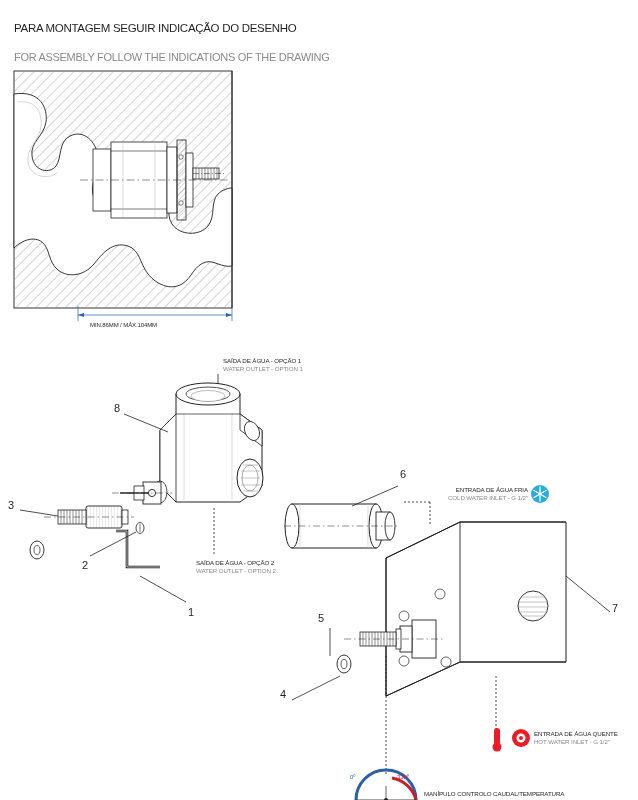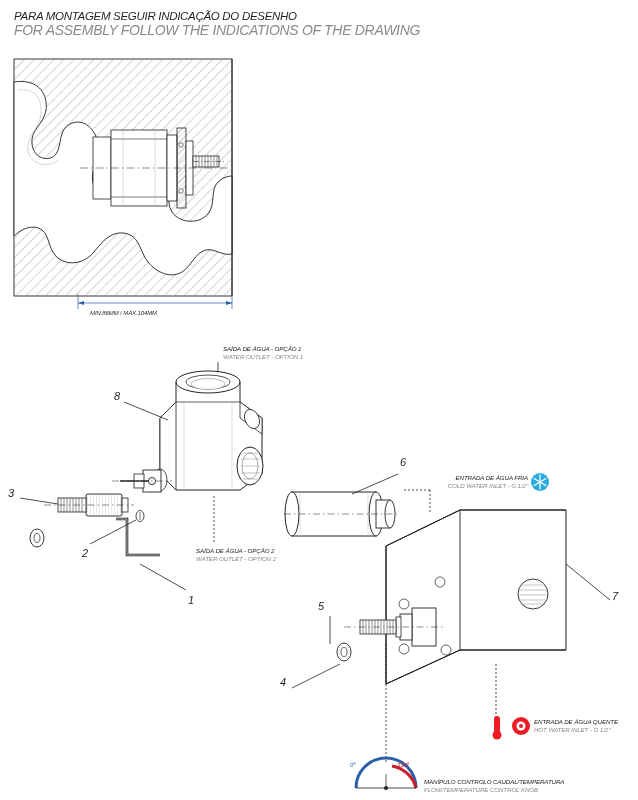--- a/index.html
+++ b/index.html
@@ -1,21 +1,21 @@
 <!DOCTYPE html>
 <html><head>
 <meta charset="utf-8">
 <style>
   html,body{margin:0;padding:0;background:#ffffff;}
   body{width:638px;height:800px;position:relative;font-family:"Liberation Sans",sans-serif;color:#231f20;overflow:hidden;}
-  .stage{position:absolute;left:0;top:4px;width:638px;height:632px;font-style:italic;}
+  .stage{position:absolute;left:0;top:16px;width:638px;height:632px;}
   .svgroot{position:absolute;left:0;top:0;}
   .hdr{position:absolute;left:14px;top:6px;width:420px;}
   .hdr .l1{font-size:11.5px;letter-spacing:-0.3px;color:#231f20;white-space:nowrap;}
-  .hdr .l2{font-size:14px;letter-spacing:-0.3px;color:#8a8a8d;white-space:nowrap;margin-top:0;}
+  .hdr .l2{font-size:11px;letter-spacing:-0.3px;color:#8a8a8d;white-space:nowrap;margin-top:17px;}
   .lbl{position:absolute;font-size:6.2px;letter-spacing:-0.1px;line-height:8px;white-space:nowrap;}
   .lbl .pt{color:#231f20;}
   .lbl .en{color:#8a8a8d;}
   .num{position:absolute;font-size:11px;color:#231f20;font-family:"Liberation Sans",sans-serif;}
   .dimtxt{position:absolute;font-size:6px;color:#231f20;letter-spacing:-0.1px;white-space:nowrap;}
   .deg{position:absolute;font-size:6px;letter-spacing:-0.1px;}
   .deg.cold{color:#2b5fa8;}
   .deg.hot{color:#c8202a;}
 </style>
 </head>

